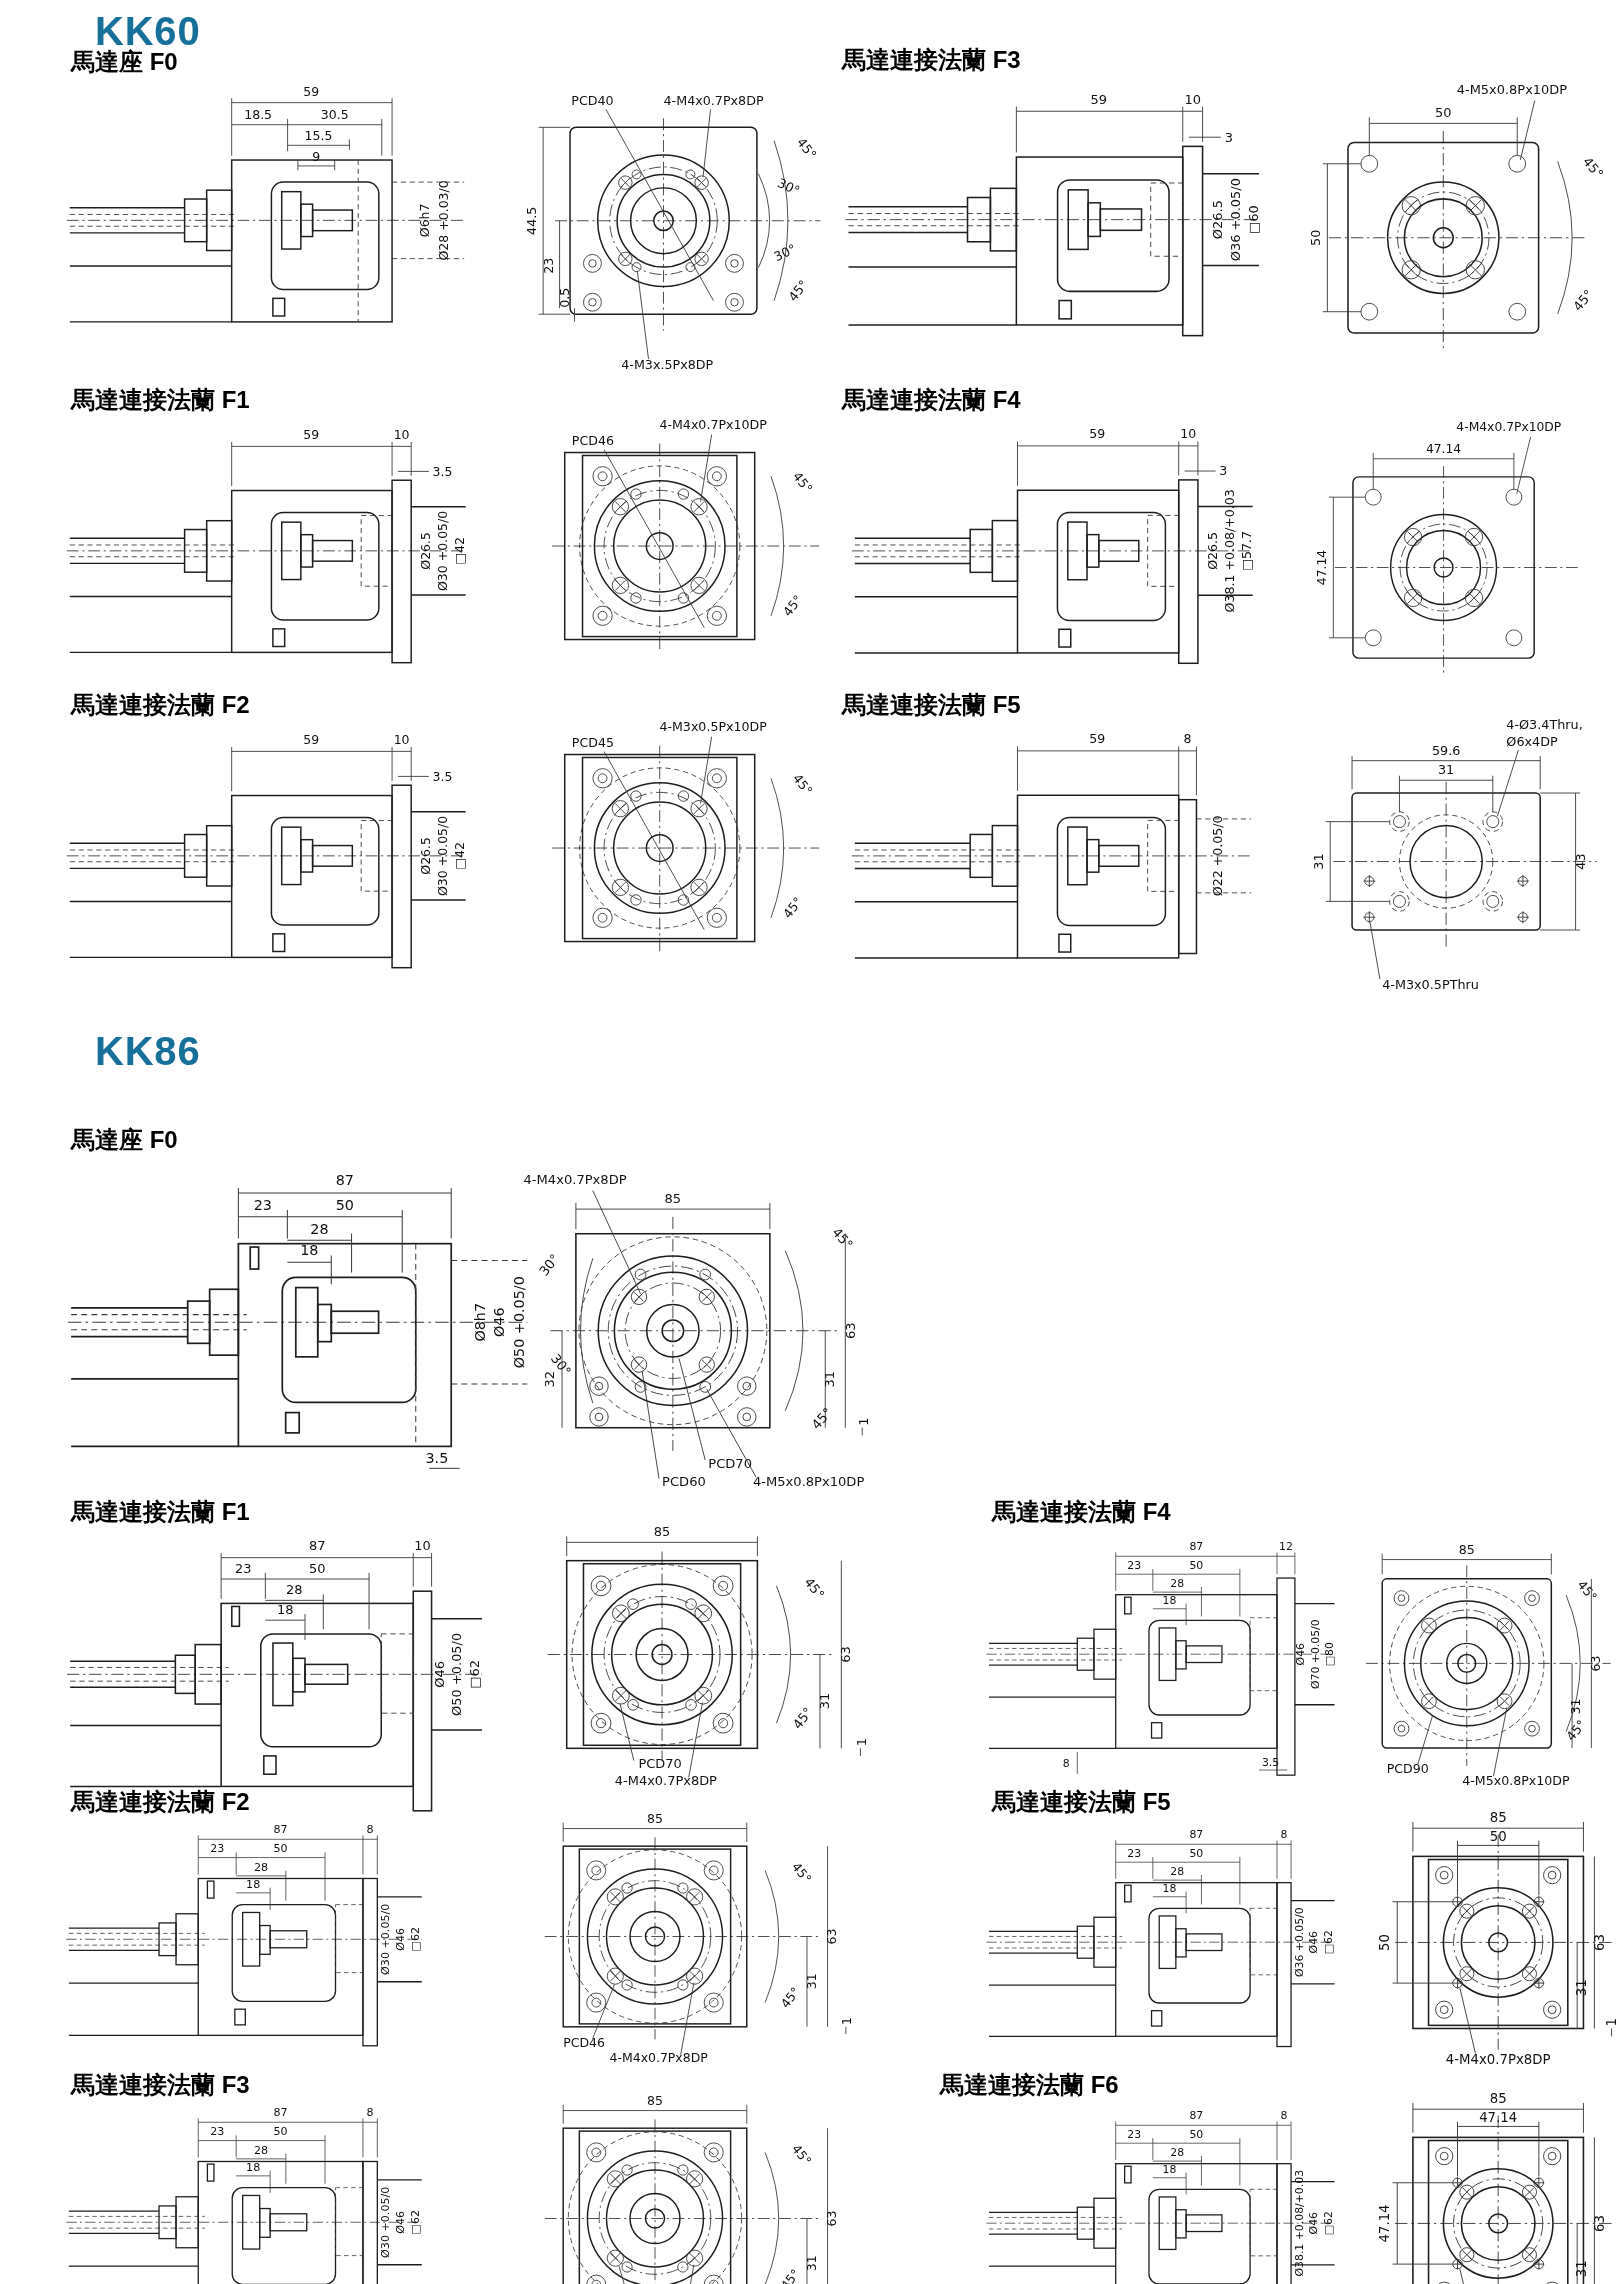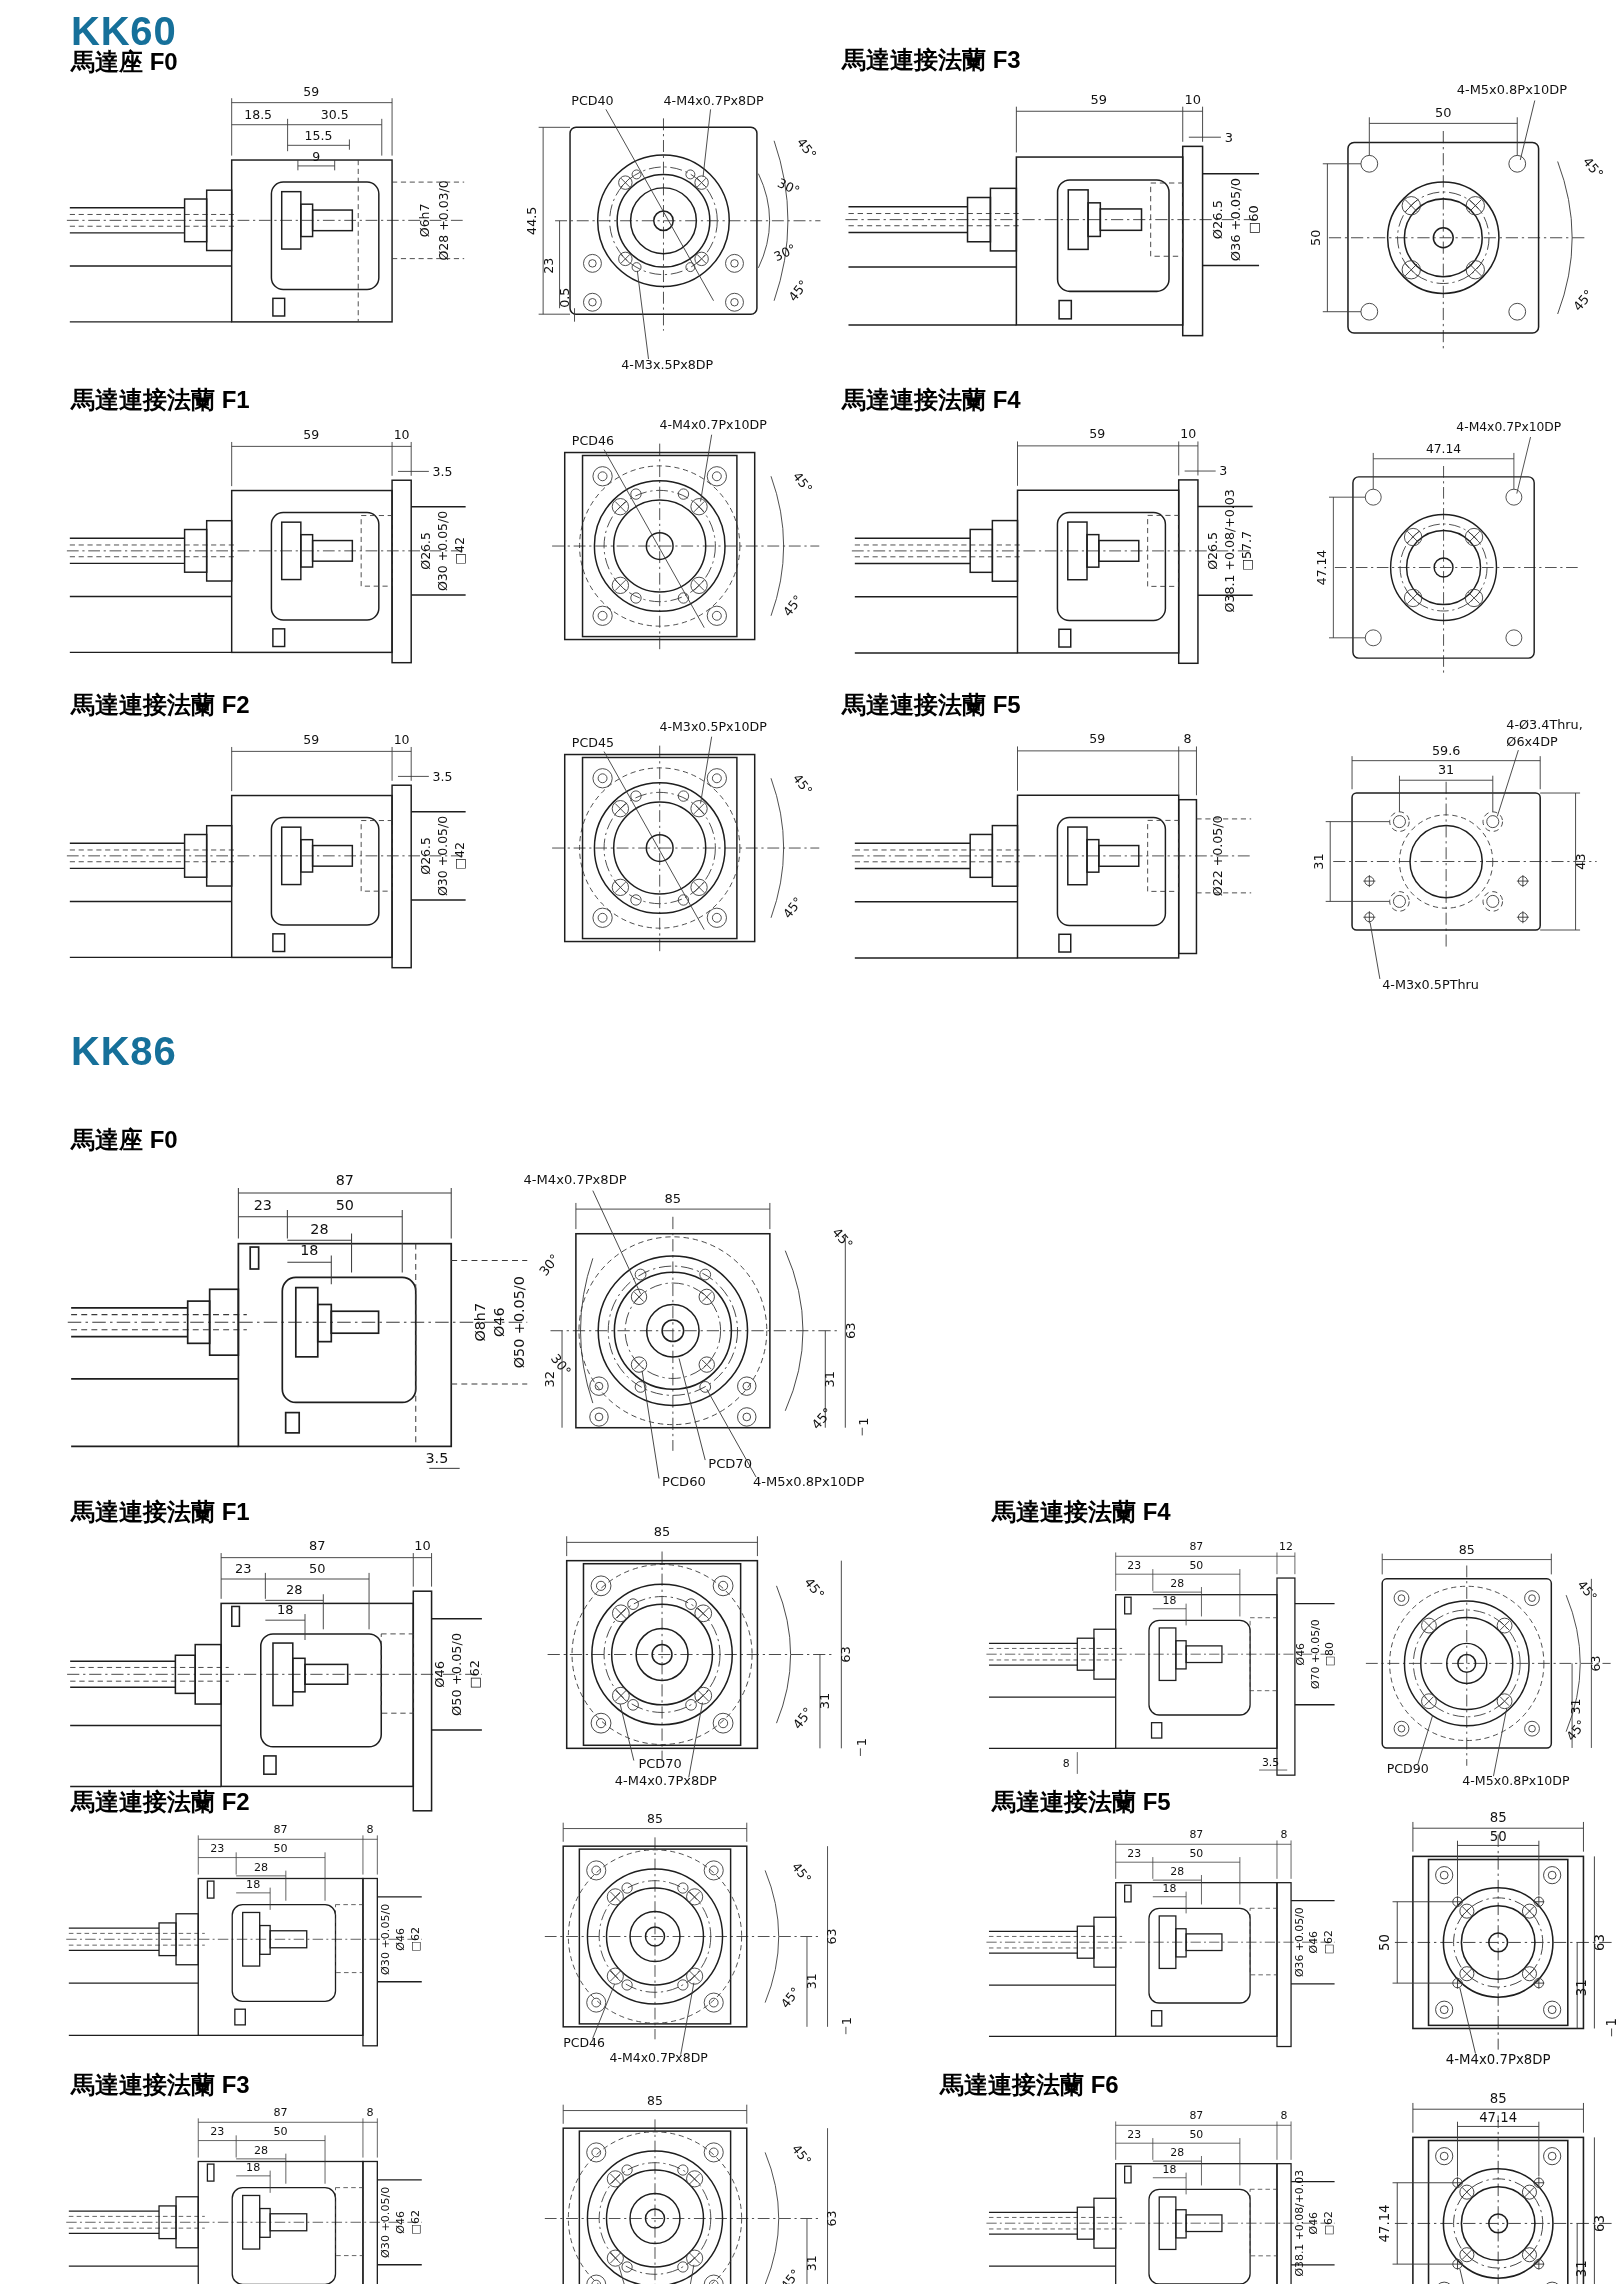--- a/index.html
+++ b/index.html
@@ -1,18 +1,18 @@
 <!DOCTYPE html>
 <html style="font-size:12.2px"><head>
 <meta charset="utf-8">
 <style>
   html,body{margin:0;padding:0;background:#e8e8e8;}
   #page{position:relative;width:1622px;height:2284px;background:#ffffff;overflow:hidden;
         font-family:"Liberation Sans","DejaVu Sans",sans-serif;color:#111;}
-  .series-heading{position:absolute;font-size:40px;font-weight:800;color:#16709a;letter-spacing:0.8px;}
+  .series-heading{position:absolute;font-size:40px;font-weight:800;color:#16709a;letter-spacing:0.8px;margin-left:24px;}
   .sec-title{position:absolute;font-size:24px;font-weight:600;color:#000000;text-align:right;}
   svg{position:absolute;overflow:hidden;}
   .s{stroke:#1e1e1e;stroke-width:2;fill:none;}
   .t{stroke:#3a3a3a;stroke-width:1.2;fill:none;}
   .dsh{stroke-dasharray:7 5;}
   .cl{stroke-dasharray:16 5 3 5;}
   text{font-family:"DejaVu Sans","Liberation Sans",sans-serif;font-size:17px;fill:#111;stroke:none;}
   text.d{font-size:17px;}
 </style>
 </head>

